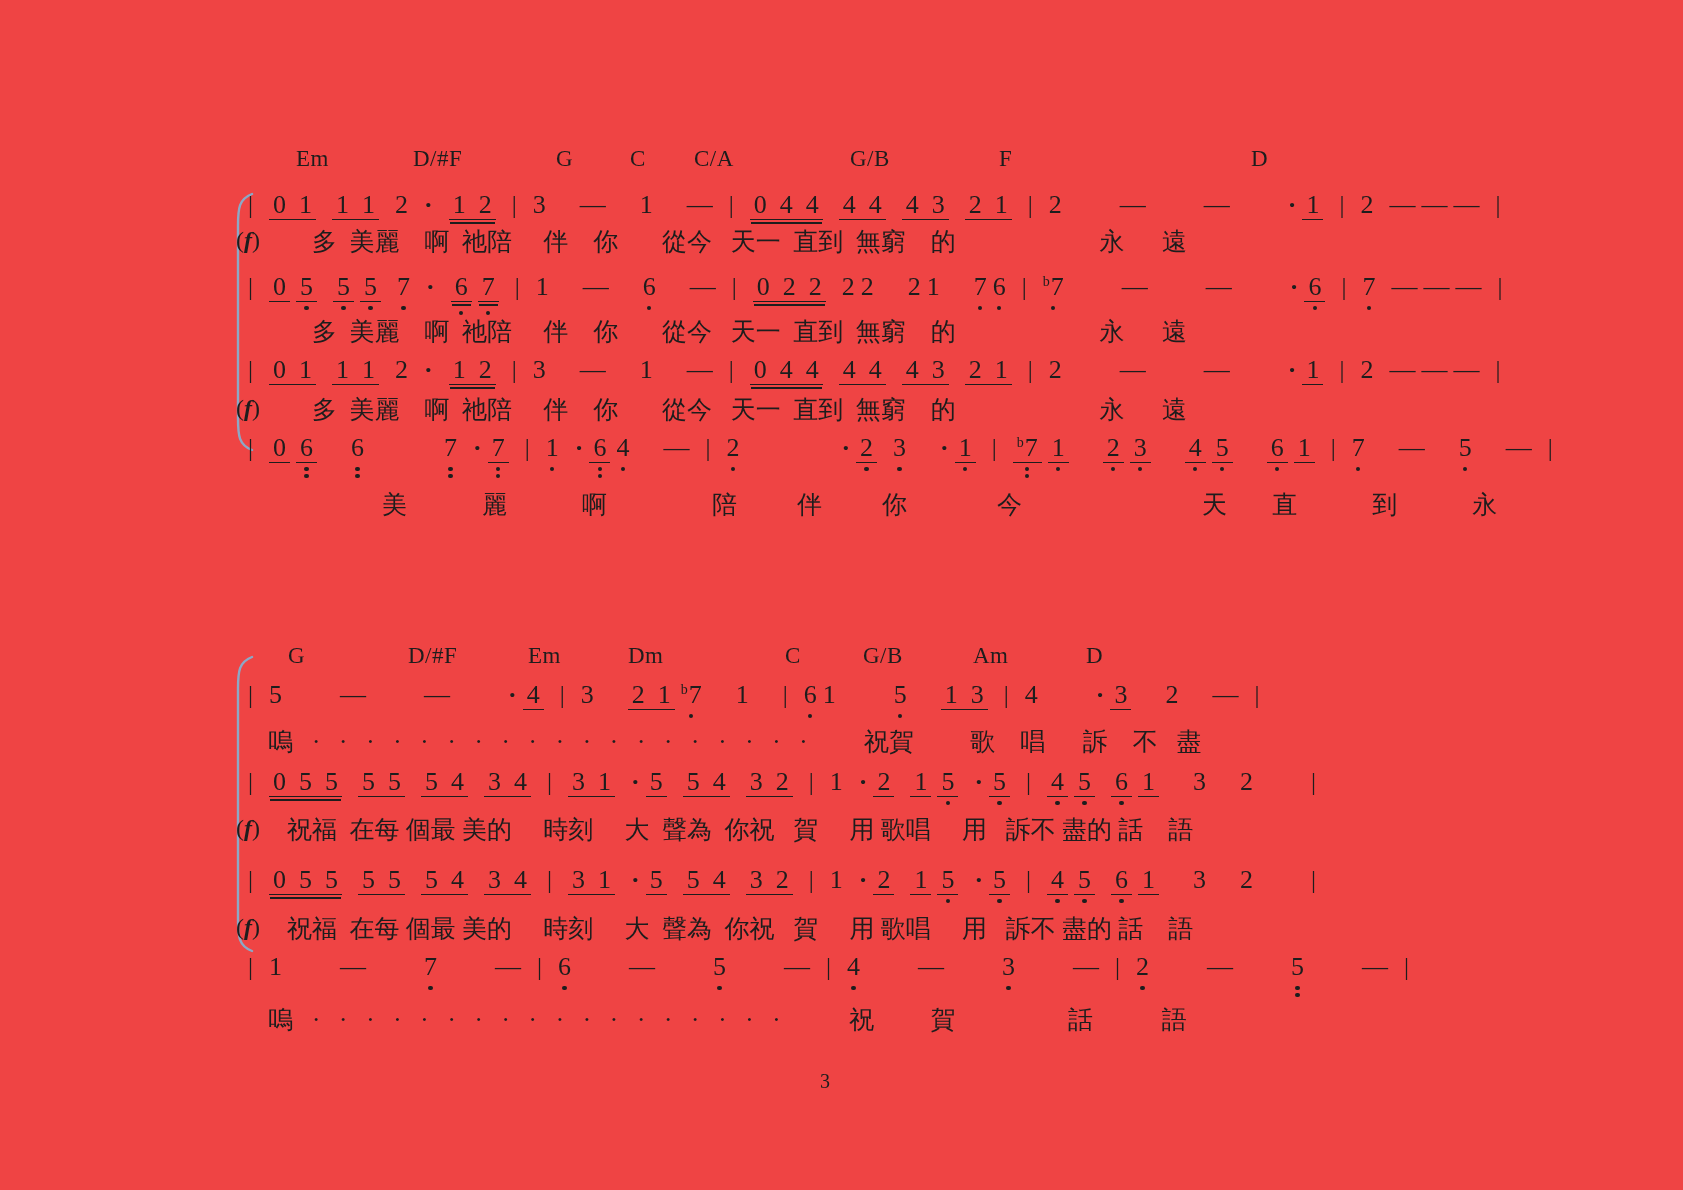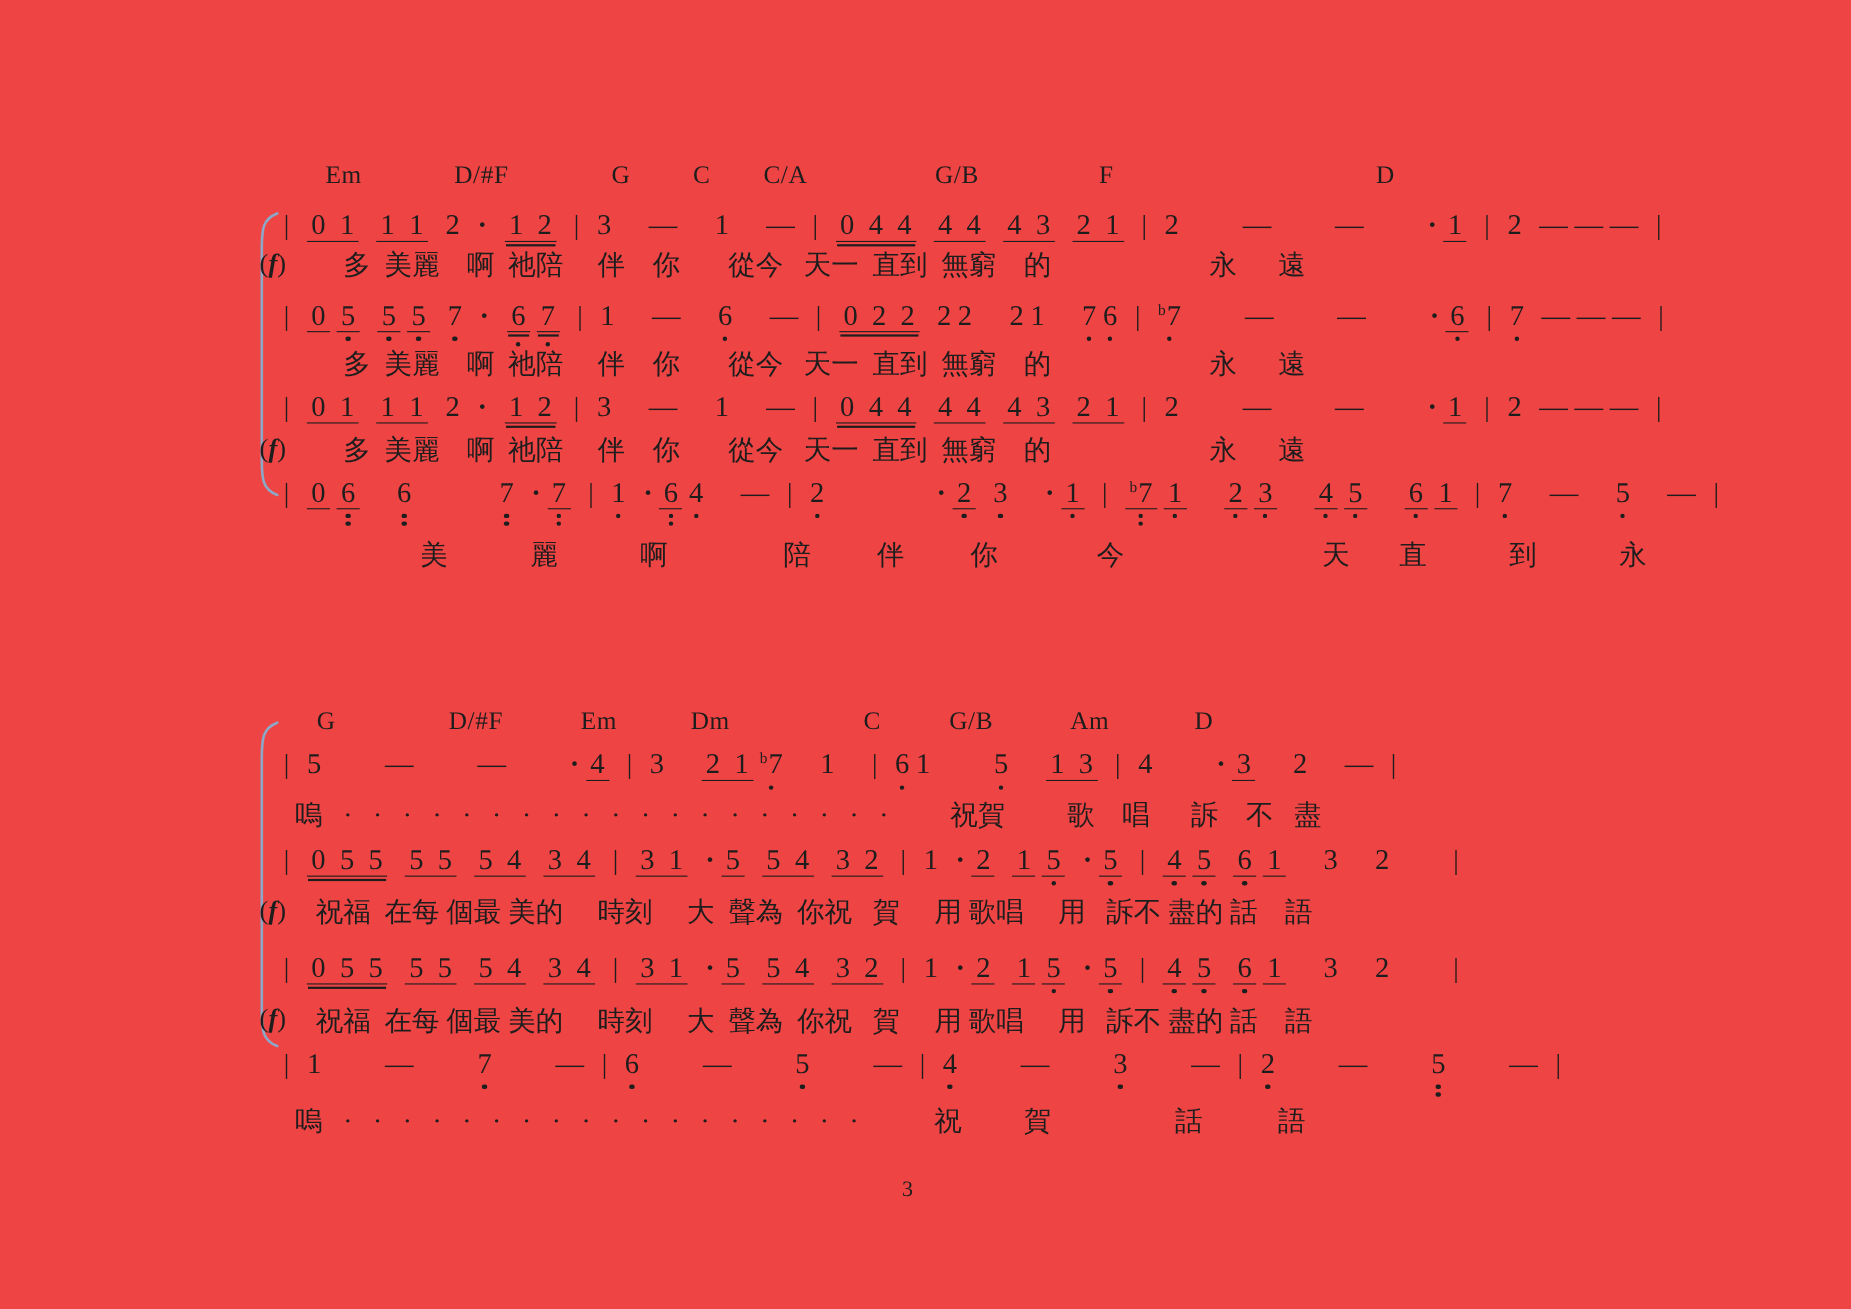--- a/index.html
+++ b/index.html
@@ -1,21 +1,21 @@
 <!DOCTYPE html>
 <html><head>
 <meta charset="utf-8">
 <style>
   html,body{margin:0;padding:0;background:#e8e8e8;}
   .sheet{
     position:relative;width:1683px;height:1190px;background:#ffffff;
     color:#1d1d1d;font-family:"Liberation Serif","DejaVu Serif",serif;
     overflow:hidden;margin:0 auto;
   }
-  .row{position:absolute;left:258px;white-space:pre;line-height:30px;}
+  .row{position:absolute;left:248px;white-space:pre;line-height:30px;}
   .notes{font-size:26px;}
   .lyr{font-size:25px;left:262px;}
   .chord{position:absolute;font-size:23px;letter-spacing:.5px;}
   .pageno{position:absolute;left:820px;top:1070px;font-size:20px;}
   .tok{display:inline-block;position:relative;line-height:1.12;}
   .u1,.u2{border-bottom:1.7px solid currentColor;padding:0 4px;}
   .u2::after{content:"";position:absolute;left:1px;right:1px;bottom:-4.5px;height:1.7px;background:currentColor;}
   .dots{position:absolute;top:calc(100% + 2px);left:0;right:0;text-align:center;line-height:0;}
   .u2 .dots{top:calc(100% + 7px);}
   .dots i{display:block;width:4.2px;height:4.2px;border-radius:50%;background:currentColor;margin:3px auto 0;}

